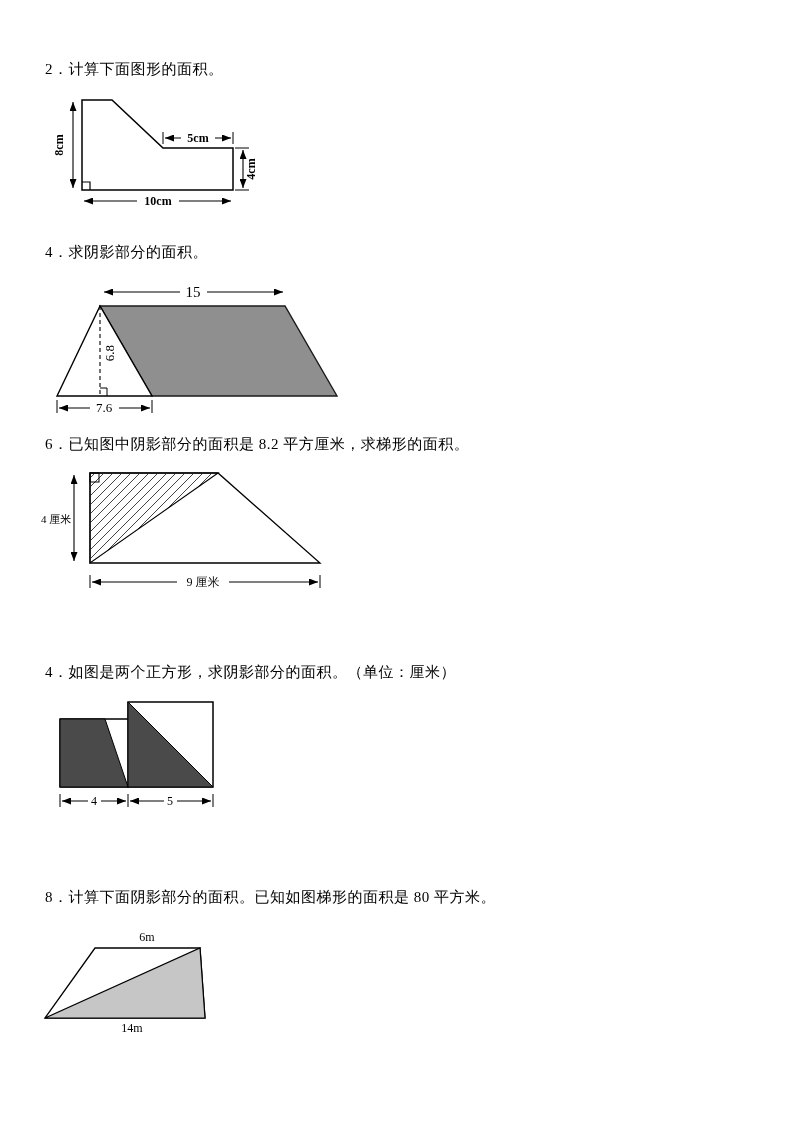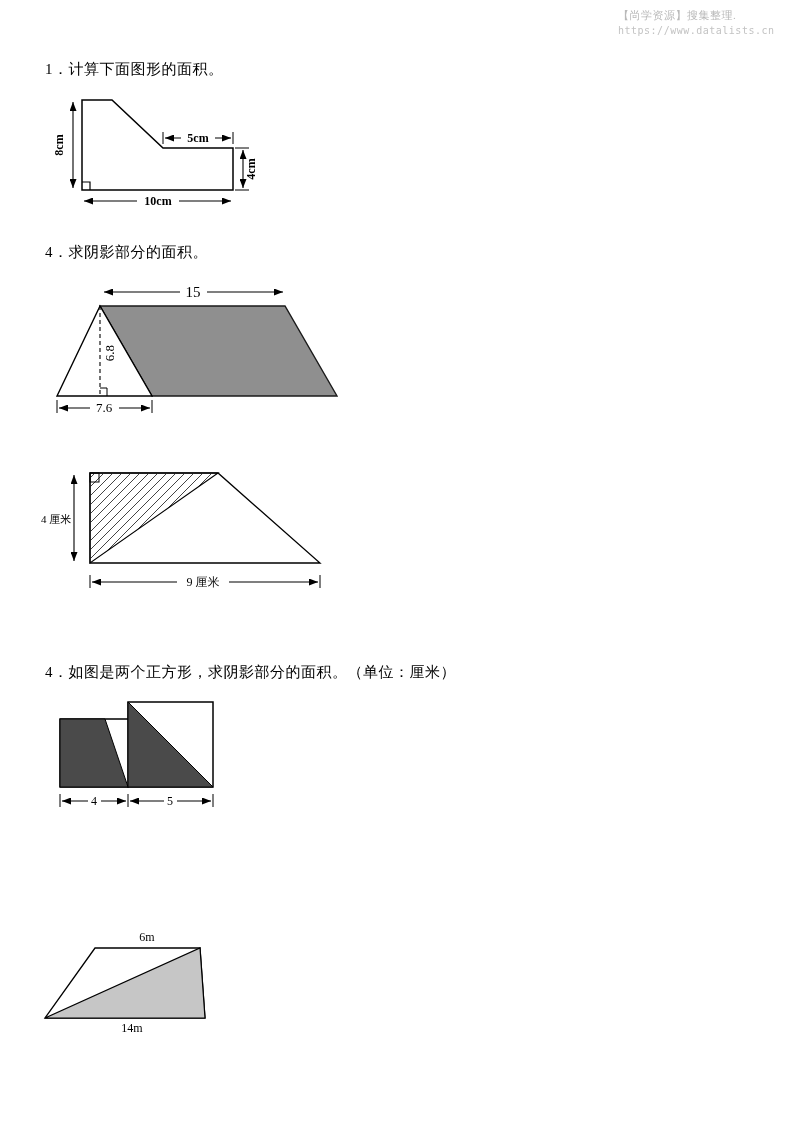--- a/index.html
+++ b/index.html
@@ -23,26 +23,22 @@
   .lab13 { font-size:13px; }
   .lab12 { font-size:12px; }
   .lab15 { font-size:15px; }
   .lab11 { font-size:11px; }
 </style>
 </head>
 <body>
 
 <div class="page">
 
-  <div class="watermark">
-    <div class="wm1">【尚学资源】搜集整理.</div>
-    <div class="wm2">https://www.datalists.cn</div>
-  </div>
 
-  <div class="ptext" style="top:60px">1．计算下面图形的面积。</div>
+  <div class="ptext" style="top:60px">2．计算下面图形的面积。</div>
   <svg class="fig" style="left:40px; top:88px" width="232" height="128" viewBox="0 0 232 128">
     <defs>
       <marker id="ar4" markerWidth="9" markerHeight="7" refX="9" refY="3.5" orient="auto-start-reverse" markerUnits="userSpaceOnUse">
         <path d="M0,0 L9,3.5 L0,7 Z" fill="#000"></path>
       </marker>
     </defs>
     <polygon class="edge" points="42,12 72,12 123,60 193,60 193,102 42,102"></polygon>
     <path d="M50,102 L50,94 L42,94" fill="none" stroke="#000" stroke-width="1.2"></path>
 
     <line class="dim" x1="33" y1="14" x2="33" y2="100" marker-start="url(#ar4)" marker-end="url(#ar4)"></line>
@@ -83,20 +79,21 @@
     <path d="M60,107 L67,107 L67,115" fill="none" stroke="#000" stroke-width="1"></path>
     <text class="lab13" text-anchor="middle" transform="translate(74,72) rotate(-90)">6.8</text>
 
     <line class="tick" x1="17" y1="119" x2="17" y2="132"></line>
     <line class="tick" x1="112" y1="119" x2="112" y2="132"></line>
     <line class="dim" x1="19" y1="127" x2="110" y2="127" marker-start="url(#ar5)" marker-end="url(#ar5)"></line>
     <rect x="50" y="119" width="29" height="15" fill="#fff"></rect>
     <text class="lab13" x="64" y="131" text-anchor="middle">7.6</text>
   </svg>
 
+  <div class="ptext" style="top:435px">6．已知图中阴影部分的面积是 8.2 平方厘米，求梯形的面积。</div>
   <svg class="fig" style="left:40px; top:465px" width="302" height="132" viewBox="0 0 302 132">
     <defs>
       <marker id="ar6" markerWidth="9" markerHeight="7" refX="9" refY="3.5" orient="auto-start-reverse" markerUnits="userSpaceOnUse">
         <path d="M0,0 L9,3.5 L0,7 Z" fill="#000"></path>
       </marker>
       <pattern id="hatch6" width="9" height="9" patternUnits="userSpaceOnUse">
         <path d="M0,9 L9,0" stroke="#444" stroke-width="1"></path>
       </pattern>
     </defs>
     <polygon points="50,8 178,8 280,98 50,98" fill="#ffffff" stroke="#000" stroke-width="1.3"></polygon>
@@ -129,20 +126,21 @@
     <line class="tick" x1="83" y1="99" x2="83" y2="112"></line>
     <line class="tick" x1="168" y1="99" x2="168" y2="112"></line>
     <line class="dim" x1="17" y1="106" x2="81" y2="106" marker-start="url(#ar7)" marker-end="url(#ar7)"></line>
     <rect x="43" y="98" width="13" height="14" fill="#fff"></rect>
     <text class="lab12" x="49" y="110" text-anchor="middle">4</text>
     <line class="dim" x1="85" y1="106" x2="166" y2="106" marker-start="url(#ar7)" marker-end="url(#ar7)"></line>
     <rect x="119" y="98" width="13" height="14" fill="#fff"></rect>
     <text class="lab12" x="125" y="110" text-anchor="middle">5</text>
   </svg>
 
+  <div class="ptext" style="top:888px">8．计算下面阴影部分的面积。已知如图梯形的面积是 80 平方米。</div>
   <svg class="fig" style="left:35px; top:918px" width="222" height="118" viewBox="0 0 222 118">
     <text class="lab12" x="112" y="23" text-anchor="middle">6m</text>
     <polygon points="60,30 165,30 170,100 10,100" fill="#ffffff" stroke="#000" stroke-width="1.3"></polygon>
     <polygon points="10,100 165,30 170,100" fill="#c6c6c6" stroke="#000" stroke-width="1.2"></polygon>
     <text class="lab12" x="97" y="114" text-anchor="middle">14m</text>
   </svg>
 
 </div>
 
 </body></html>

